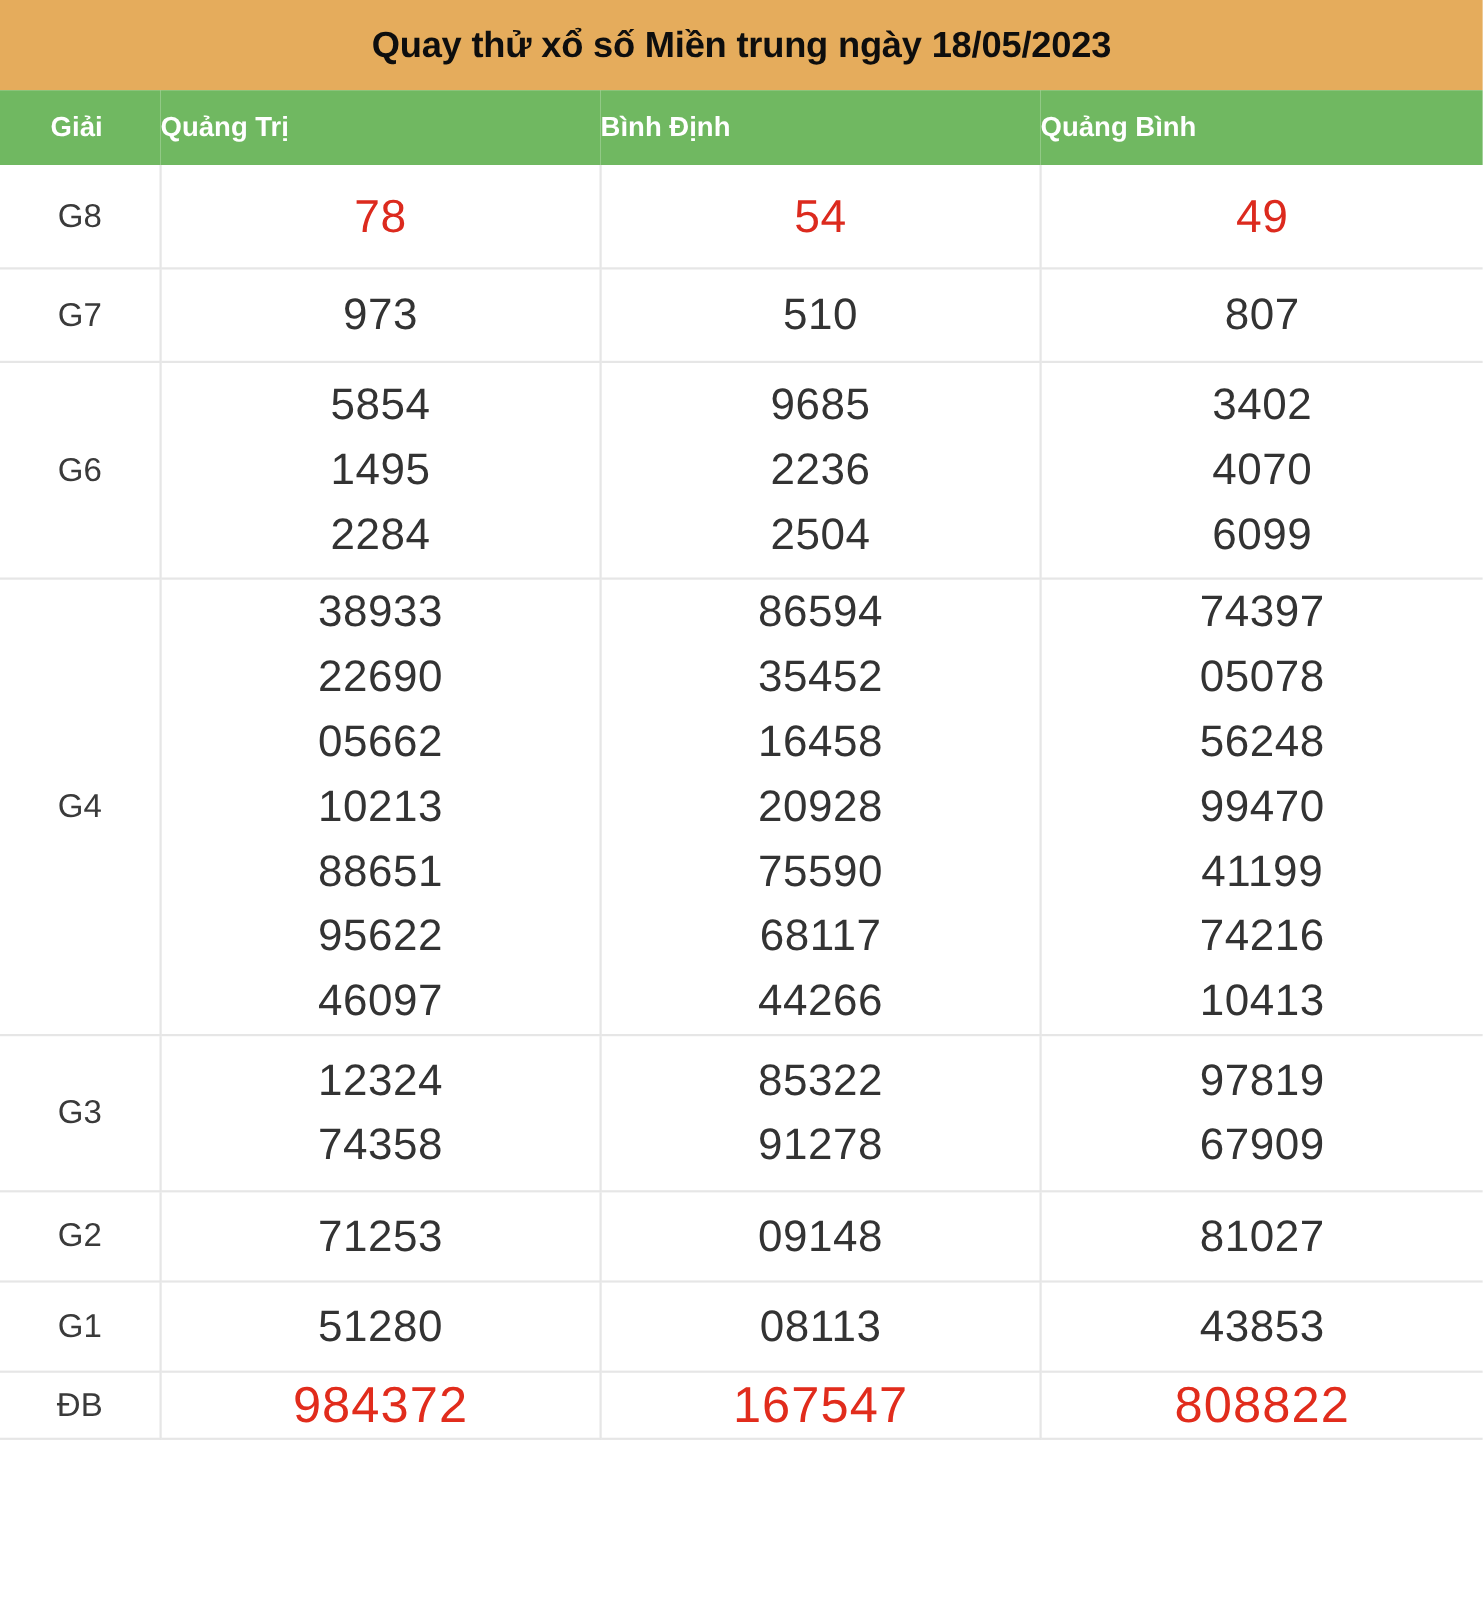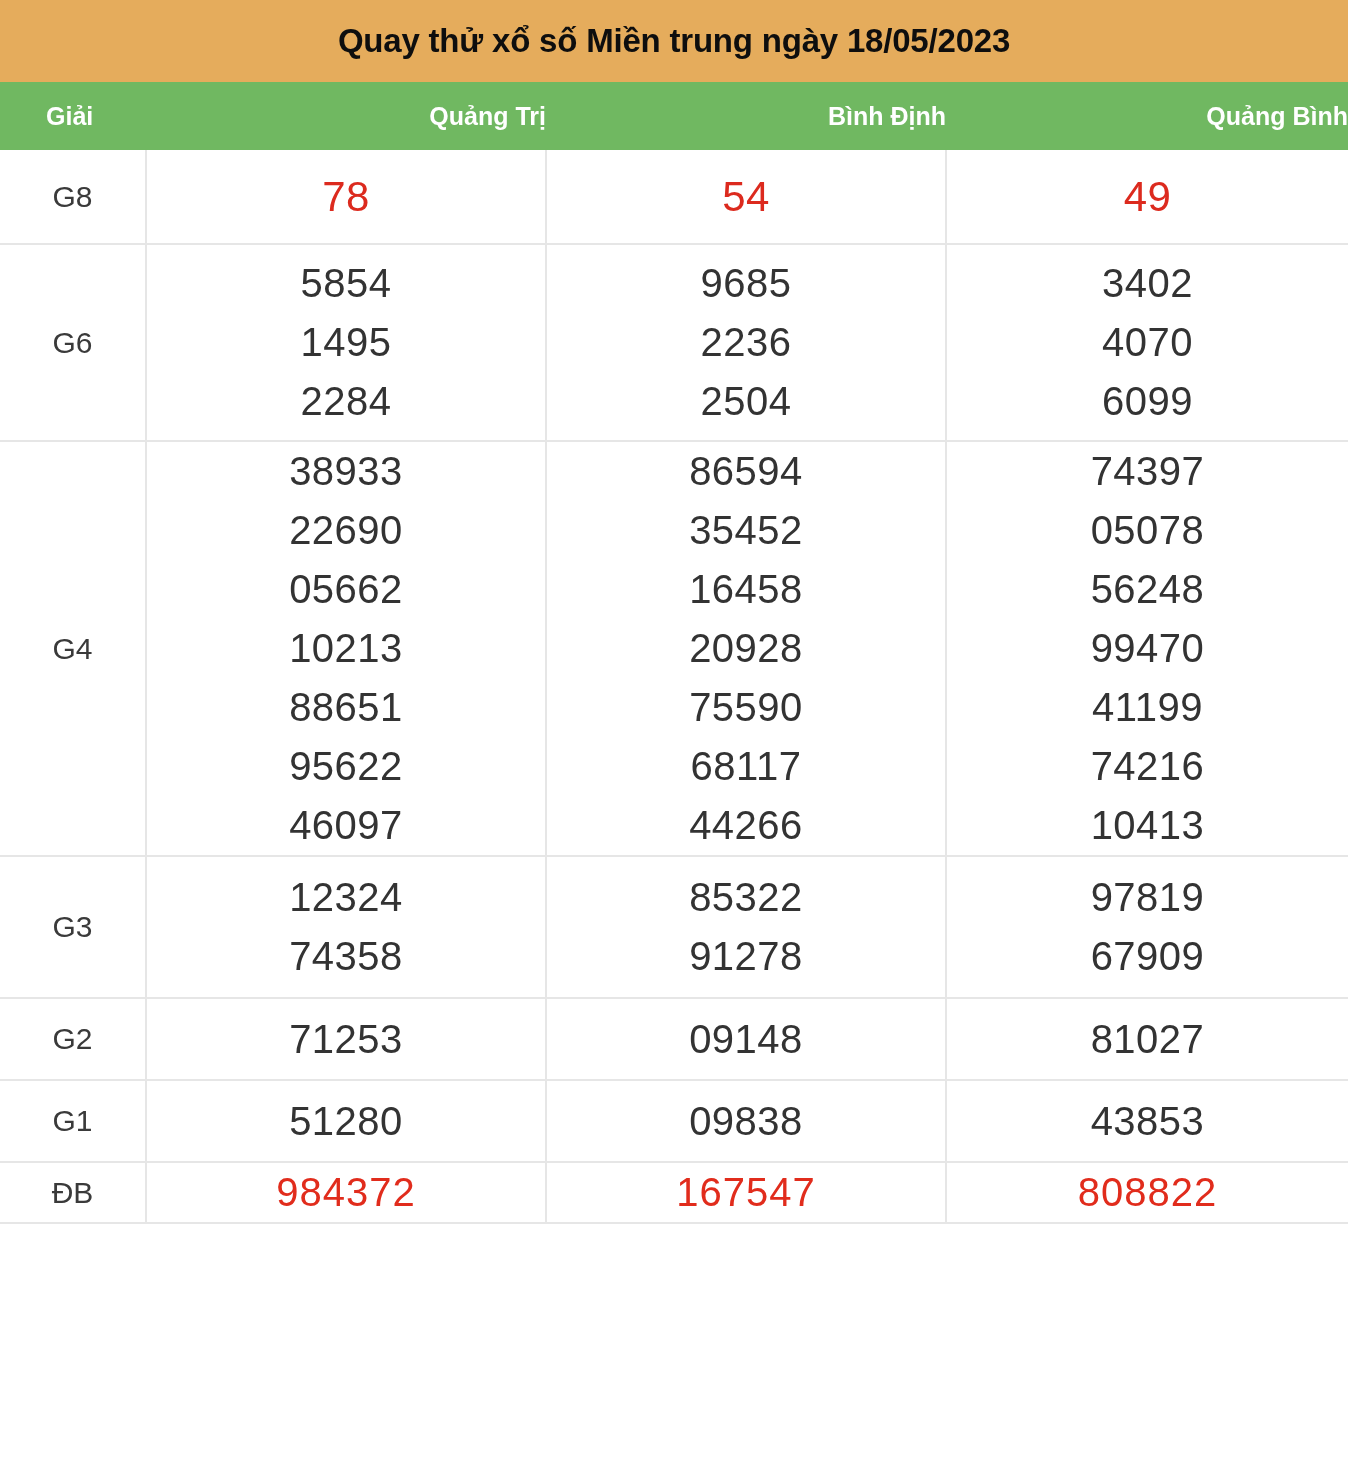--- a/index.html
+++ b/index.html
@@ -53,21 +53,21 @@
 
   thead th {
     background: #70b861;
     color: #ffffff;
     font-size: 25px;
     font-weight: 700;
     height: 68px;
     padding: 0;
     vertical-align: middle;
     border: 0;
-    text-align: right;
+    text-align: left;
   }
   thead th.label-head {
     text-align: left;
     padding-left: 46px;
   }
 
   tbody td {
     border-bottom: 2px solid #e6e6e6;
     border-right: 2px solid #e6e6e6;
     padding: 0;
@@ -98,21 +98,21 @@
     color: #333333;
     line-height: 59px;
     letter-spacing: 0.5px;
   }
   .num.hot {
     color: #dc2a1e;
     font-size: 42px;
   }
   .num.special {
     color: #e12c1c;
-    font-size: 40px;
+    font-size: 46px;
     letter-spacing: 1px;
   }
 
   
   tr.r-g8 td { height: 94px; }
   tr.r-g7 td { height: 85px; }
   tr.r-g6 td { height: 197px; }
   tr.r-g5 td { height: 85px; }
   tr.r-g4 td { height: 400px; }
   tr.r-g3 td { height: 142px; }
@@ -155,20 +155,38 @@
             <div class="nums">
               <span class="num hot">54</span>
             </div>
           </td>
           <td>
             <div class="nums">
               <span class="num hot">49</span>
             </div>
           </td>
         </tr>
+        <tr class="r-g7">
+          <td class="prize-label">G7</td>
+          <td>
+            <div class="nums">
+              <span class="num">973</span>
+            </div>
+          </td>
+          <td>
+            <div class="nums">
+              <span class="num">510</span>
+            </div>
+          </td>
+          <td>
+            <div class="nums">
+              <span class="num">807</span>
+            </div>
+          </td>
+        </tr>
         <tr class="r-g6">
           <td class="prize-label">G6</td>
           <td>
             <div class="nums">
               <span class="num">5854</span>
               <span class="num">1495</span>
               <span class="num">2284</span>
             </div>
           </td>
           <td>
@@ -263,21 +281,21 @@
         </tr>
         <tr class="r-g1">
           <td class="prize-label">G1</td>
           <td>
             <div class="nums">
               <span class="num">51280</span>
             </div>
           </td>
           <td>
             <div class="nums">
-              <span class="num">09838</span>
+              <span class="num">08113</span>
             </div>
           </td>
           <td>
             <div class="nums">
               <span class="num">43853</span>
             </div>
           </td>
         </tr>
         <tr class="r-b">
           <td class="prize-label">ĐB</td>

